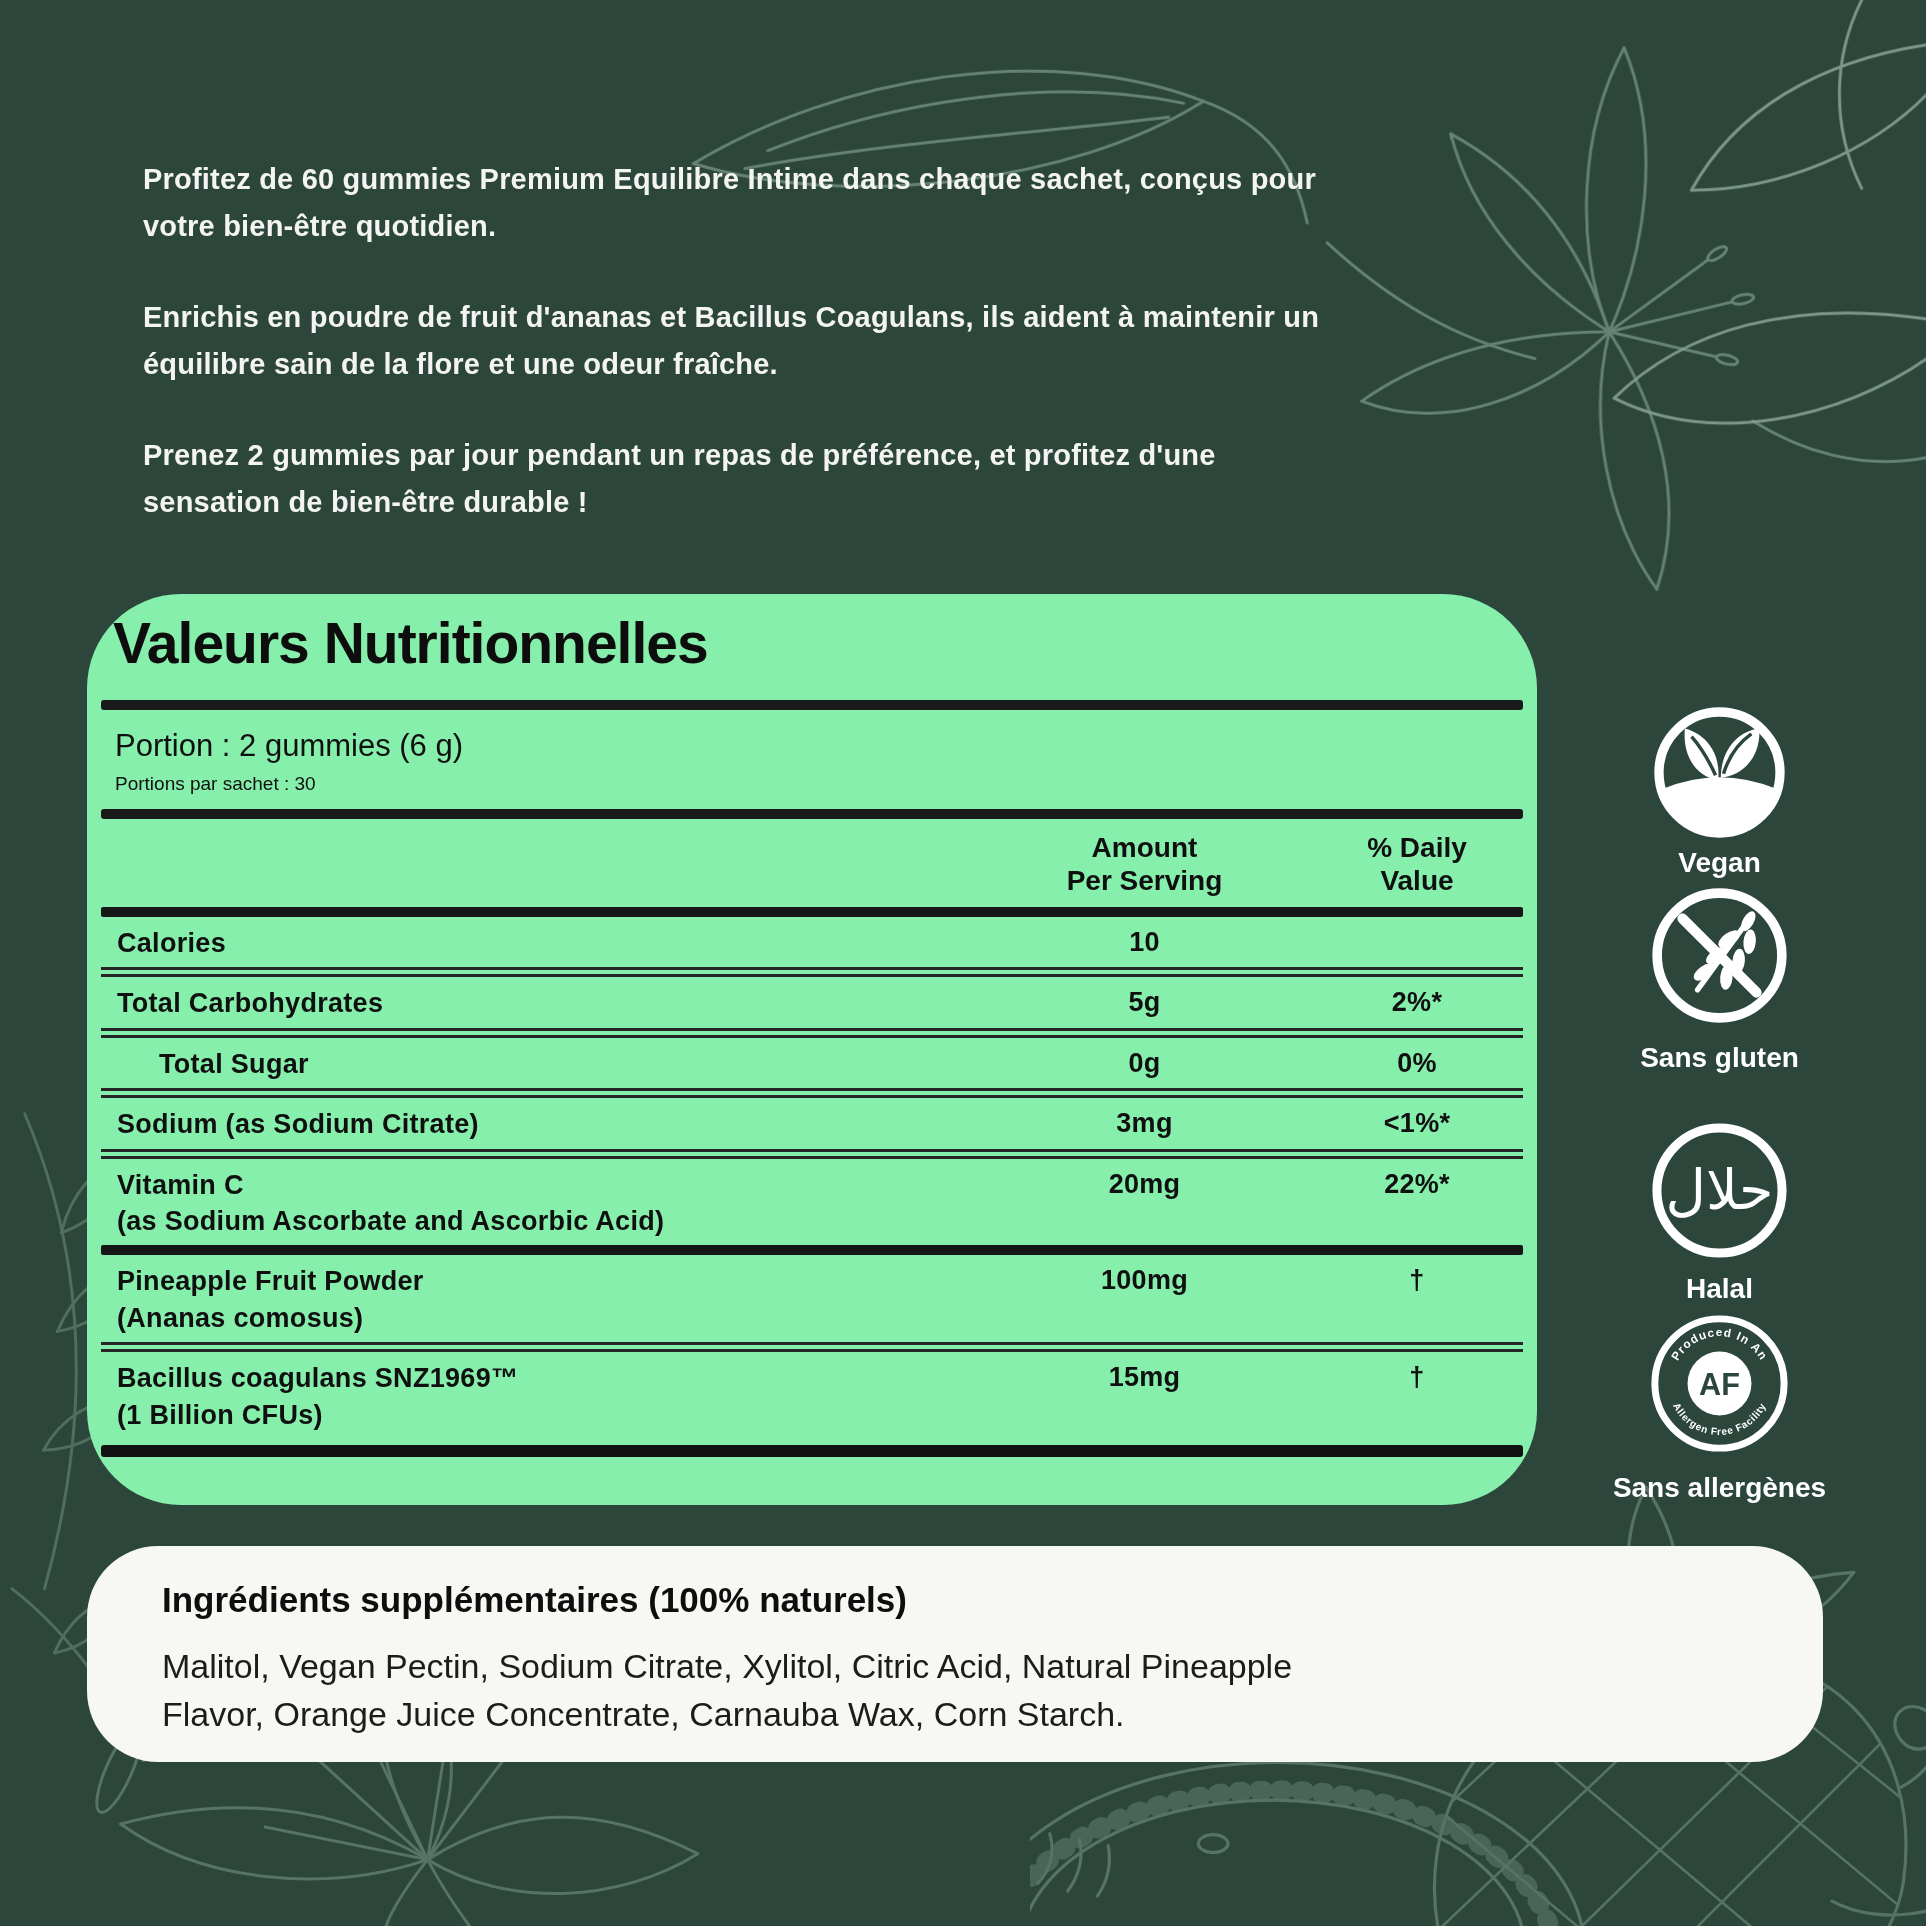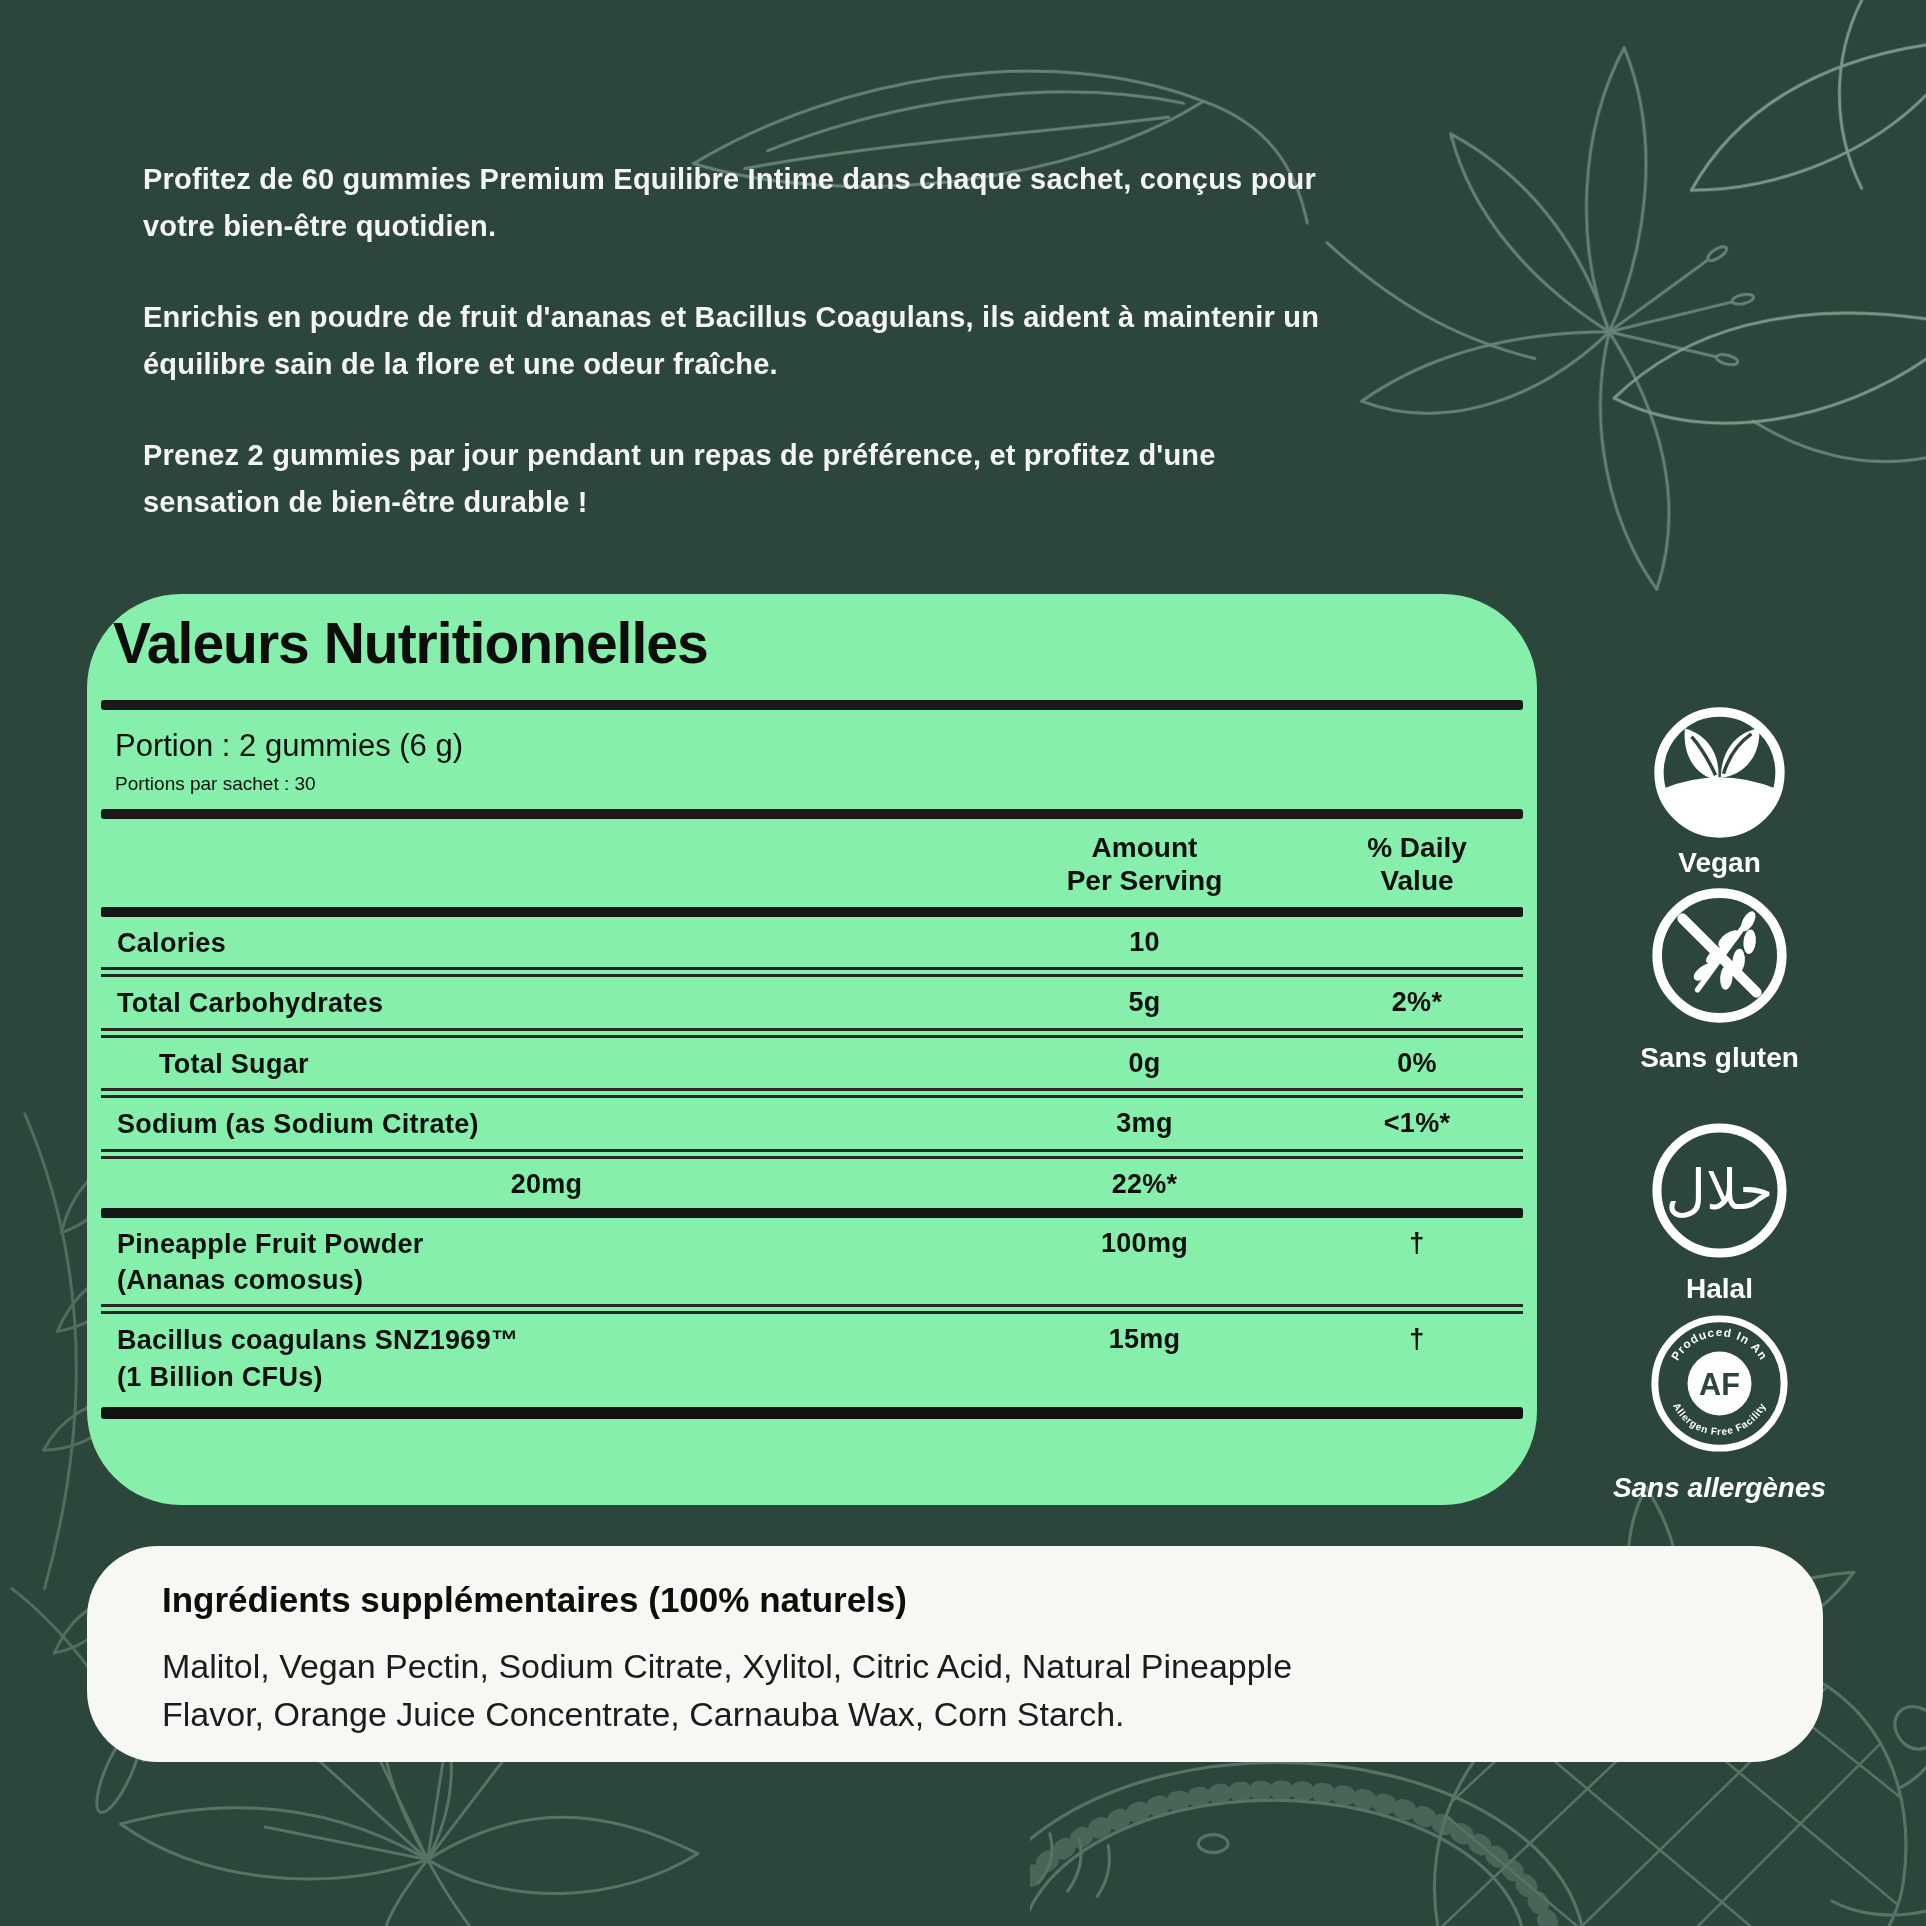--- a/index.html
+++ b/index.html
@@ -214,20 +214,24 @@
     <div class="nrow">
       <div>
         <div class="nname">Sodium (as Sodium Citrate)</div>
       </div>
       <div class="namount">3mg</div>
       <div class="ndv">&lt;1%*</div>
     </div>
     <div class="sep2"></div>
 
     <div class="nrow">
+      <div>
+        <div class="nname">Vitamin C</div>
+        <div class="nsub">(as Sodium Ascorbate and Ascorbic Acid)</div>
+      </div>
       <div class="namount">20mg</div>
       <div class="ndv">22%*</div>
     </div>
     <div class="sepT"></div>
 
     <div class="nrow">
       <div>
         <div class="nname">Pineapple Fruit Powder</div>
         <div class="nsub">(Ananas comosus)</div>
       </div>
@@ -291,16 +295,16 @@
     <circle cx="50" cy="50" r="46.5" fill="none" stroke="#ffffff" stroke-width="5"></circle>
     <circle cx="50" cy="50" r="23" fill="#ffffff"></circle>
     <text x="50" y="58" text-anchor="middle" font-size="22" font-weight="bold" fill="#2c463c" font-family="Liberation Sans, sans-serif">AF</text>
     <text font-size="8.5" font-weight="bold" fill="#ffffff" letter-spacing="0.8" font-family="Liberation Sans, sans-serif">
       <textPath href="#afTop" startOffset="50%" text-anchor="middle">Produced In An</textPath>
     </text>
     <text font-size="7.2" font-weight="bold" fill="#ffffff" letter-spacing="0.5" font-family="Liberation Sans, sans-serif">
       <textPath href="#afBot" startOffset="50%" text-anchor="middle">Allergen Free Facility</textPath>
     </text>
   </svg>
-  <div class="blabel" style="top:1472px;font-style:italic;">Sans allergènes</div>
+  <div class="blabel" style="top:1472px;">Sans allergènes</div>
 
 </div>
 
 
 </body></html>

